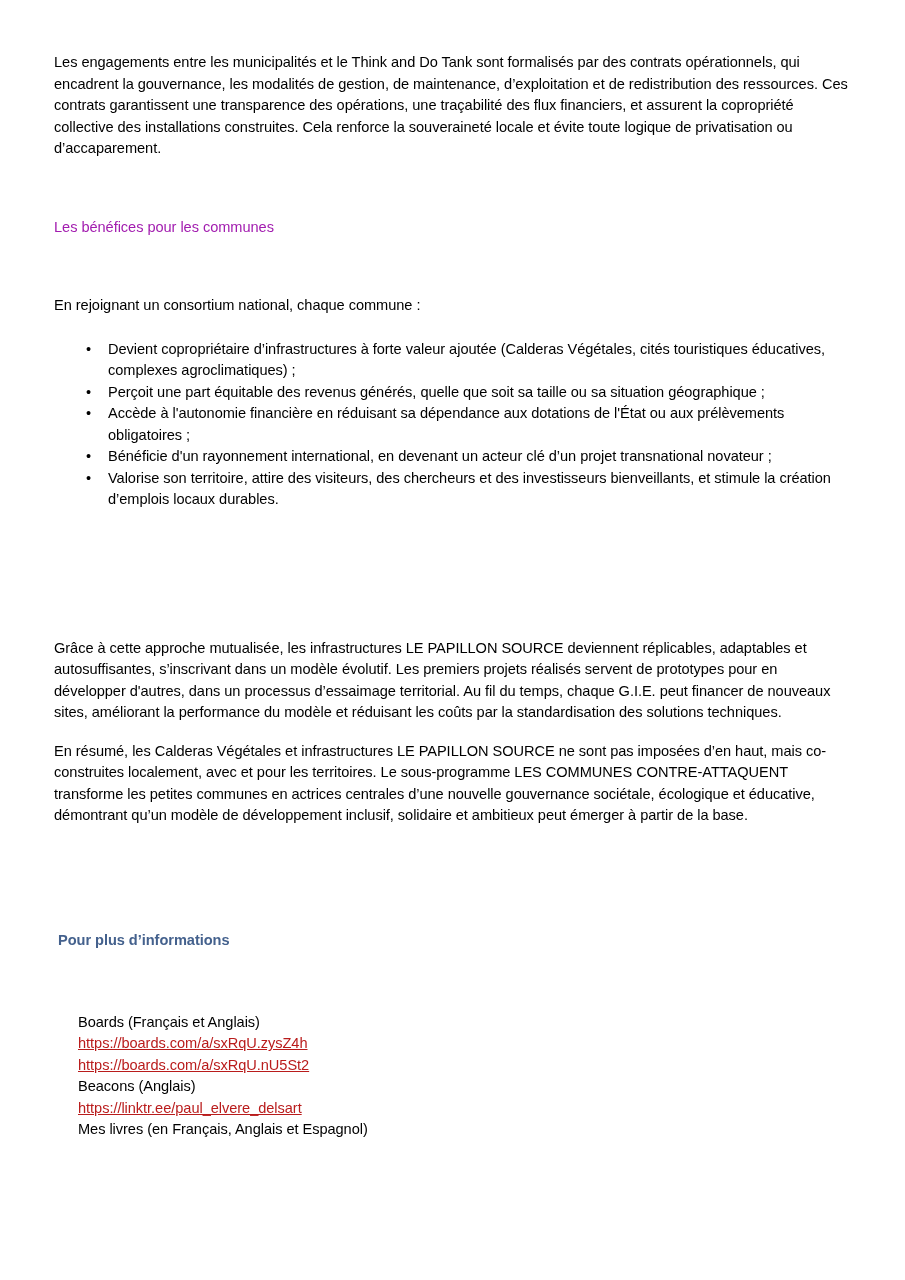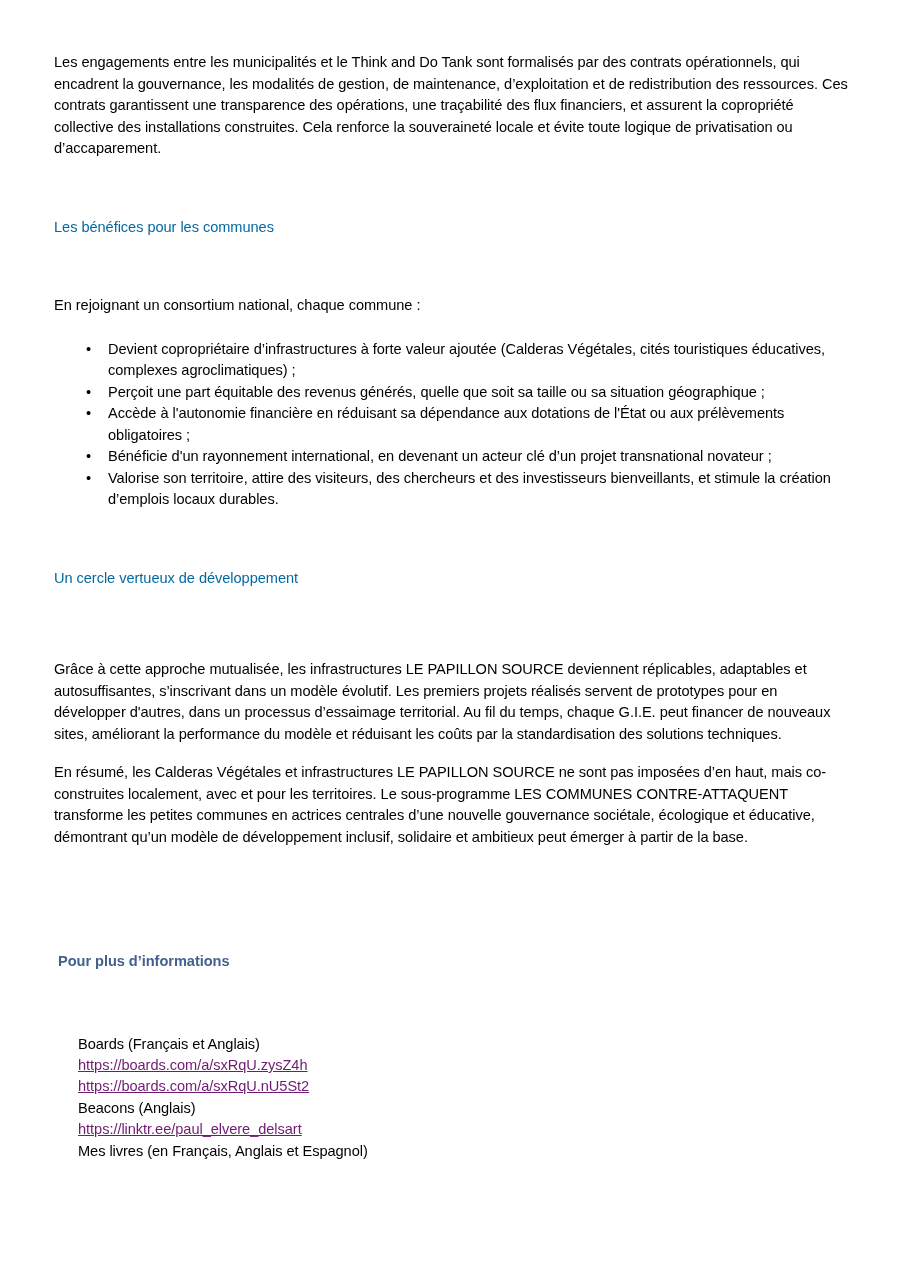--- a/index.html
+++ b/index.html
@@ -37,21 +37,21 @@
   .gap-md { height: 42px; }
   .gap-sm { height: 22px; }
   .gap-xs { height: 13px; }
   .gap-para { height: 17px; }
 
   h2.section-heading {
     margin: 0;
     font-size: 14.6px;
     line-height: 21.5px;
     font-weight: normal;
-    color: #0369a1;
+    color: #a21caf;
     letter-spacing: -0.05px;
   }
 
   ul.bullets {
     margin: 0;
     padding: 0;
     list-style: none;
   }
   ul.bullets li {
     position: relative;
@@ -85,21 +85,21 @@
     font-size: 14.6px;
     line-height: 21.4px;
     letter-spacing: -0.05px;
     margin-left: 24px;
   }
   .links-block .plain-line {
     color: #000000;
     display: block;
   }
   .links-block a.doc-link {
-    color: #701a75;
+    color: #b91c1c;
     display: block;
     width: fit-content;
   }
 </style>
 </head>
 <body>
 
 <div class="page">
   <div class="content">
 
@@ -133,21 +133,20 @@
         <span>Bénéficie d'un rayonnement international, en devenant un acteur clé d’un projet transnational novateur ;</span>
       </li>
       <li>
         <span class="bullet-dot">•</span>
         <span>Valorise son territoire, attire des visiteurs, des chercheurs et des investisseurs bienveillants, et stimule la création d’emplois locaux durables.</span>
       </li>
     </ul>
 
     <div class="gap-lg"></div>
 
-    <h2 class="section-heading">Un cercle vertueux de développement</h2>
 
     <div class="gap-lg"></div>
     <div class="gap-xs"></div>
 
     <p class="body-text">Grâce à cette approche mutualisée, les infrastructures LE PAPILLON SOURCE deviennent réplicables, adaptables et autosuffisantes, s’inscrivant dans un modèle évolutif. Les premiers projets réalisés servent de prototypes pour en développer d'autres, dans un processus d’essaimage territorial. Au fil du temps, chaque G.I.E. peut financer de nouveaux sites, améliorant la performance du modèle et réduisant les coûts par la standardisation des solutions techniques.</p>
 
     <div class="gap-para"></div>
 
     <p class="body-text">En résumé, les Calderas Végétales et infrastructures LE PAPILLON SOURCE ne sont pas imposées d’en haut, mais co-construites localement, avec et pour les territoires. Le sous-programme LES COMMUNES CONTRE-ATTAQUENT transforme les petites communes en actrices centrales d’une nouvelle gouvernance sociétale, écologique et éducative, démontrant qu’un modèle de développement inclusif, solidaire et ambitieux peut émerger à partir de la base.</p>
 

